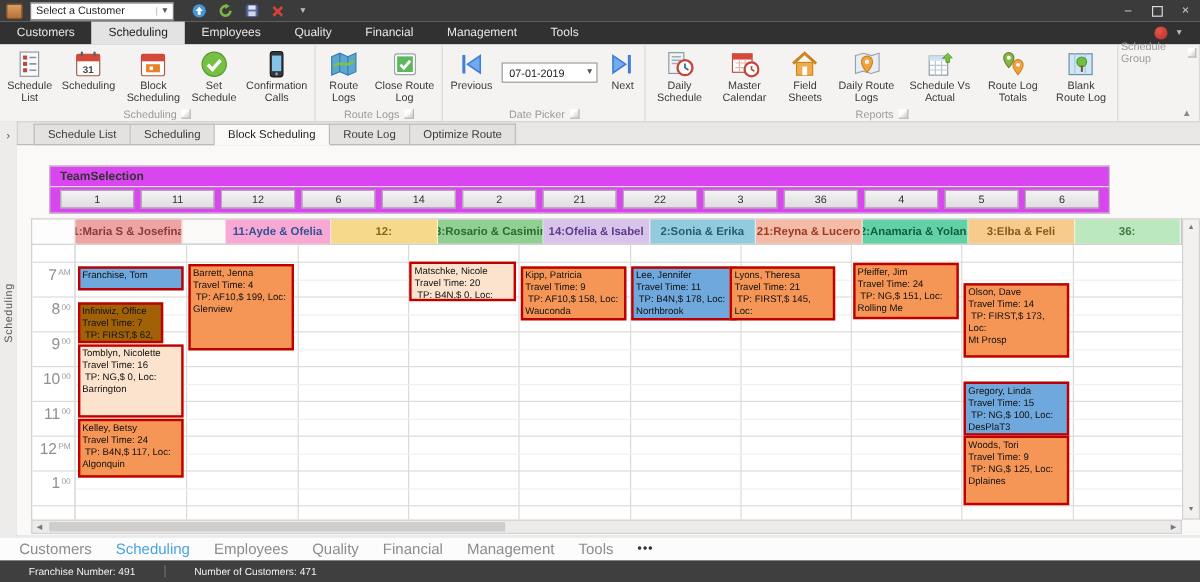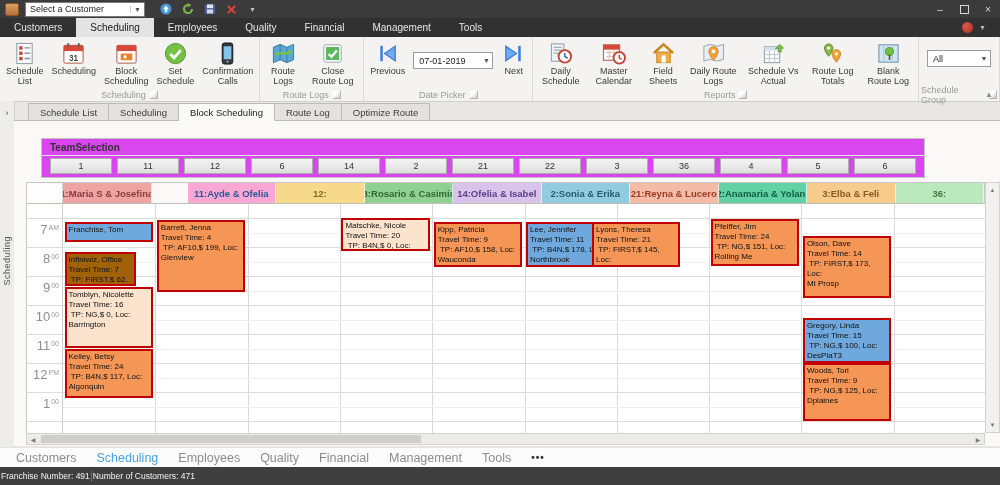--- a/index.html
+++ b/index.html
@@ -102,21 +102,21 @@
   .hsb .thumb{margin-left:2px;width:380px;height:8px;background:#cfcecd;border-radius:1px;}
   
   .bottomnav{position:absolute;left:0;top:447px;width:1000px;height:20px;background:#fcfcfc;
              border-top:1px solid #e3e3e3;display:flex;align-items:center;padding-left:6px;
              box-sizing:border-box;}
   .bnav{padding:0 10px;font-size:12.5px;color:#8c8c8c;}
   .bnav.active{color:#4aa3dc;}
   .bnav-more{padding:0 10px;color:#333;font-size:10px;letter-spacing:1px;font-weight:bold;}
   .statusbar{position:absolute;left:0;top:467px;width:1000px;height:18px;background:#3f3f3f;
              display:flex;align-items:center;color:#f2f2f2;font-size:8.5px;}
-  .statusbar .seg{padding:0 1px;}
+  .statusbar .seg{padding:0 24px;}
   .statusbar .sdiv{width:1px;height:10px;background:#6e6e6e;}
 </style>
 </head>
 <body>
 
 <div class="app">
 
   <div class="titlebar">
     <div class="appicon"></div>
     <div class="combo">
@@ -375,26 +375,20 @@
               </div>
               <div class="rlabel">Blank Route Log</div>
             </div>
           </div>
           <div class="rfoot">
             <span class="rfoot-label">Reports</span>
             <span class="launcher"></span>
           </div>
         </div>
         <div class="rgroup">
-          <div class="rrow">
-            <div class="rselect">
-              <span class="txt">All</span>
-              <span class="caret">▼</span>
-            </div>
-          </div>
           <div class="rfoot">
             <span class="rfoot-label">Schedule Group</span>
             <span class="launcher"></span>
           </div>
         </div>
       </div>
     <span class="ribbon-collapse">▲</span>
   </div>
 
   <div class="sidestrip">
@@ -513,21 +507,21 @@
           <div class="evline">Travel Time: 9</div>
           <div class="evline"> TP: AF10,$ 158, Loc:</div>
           <div class="evline">Wauconda</div>
         </div>
         <div class="event" style="left: 499px; width: 88.3px; top: 18px; height: 45px; background: rgb(111, 168, 220); border-color: rgb(192, 0, 0);">
           <div class="evline">Lee, Jennifer</div>
           <div class="evline">Travel Time: 11</div>
           <div class="evline"> TP: B4N,$ 178, Loc:</div>
           <div class="evline">Northbrook</div>
         </div>
-        <div class="event" style="left: 565px; width: 88.3px; top: 18px; height: 45px; background: rgb(245, 149, 86); border-color: rgb(192, 0, 0);">
+        <div class="event" style="left: 581px; width: 88.3px; top: 18px; height: 45px; background: rgb(245, 149, 86); border-color: rgb(192, 0, 0);">
           <div class="evline">Lyons, Theresa</div>
           <div class="evline">Travel Time: 21</div>
           <div class="evline"> TP: FIRST,$ 145, Loc:</div>
           <div class="evline">IndianHead</div>
         </div>
         <div class="event" style="left: 683.6px; width: 88.3px; top: 15px; height: 47px; background: rgb(245, 149, 86); border-color: rgb(192, 0, 0);">
           <div class="evline">Pfeiffer, Jim</div>
           <div class="evline">Travel Time: 24</div>
           <div class="evline"> TP: NG,$ 151, Loc:</div>
           <div class="evline">Rolling Me</div>

